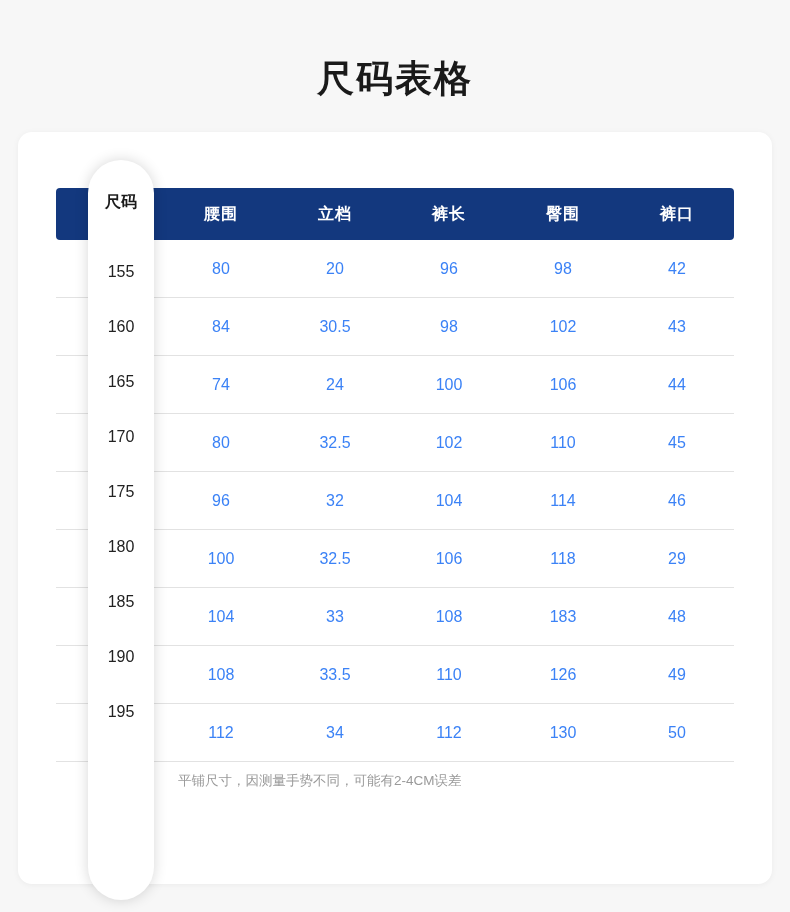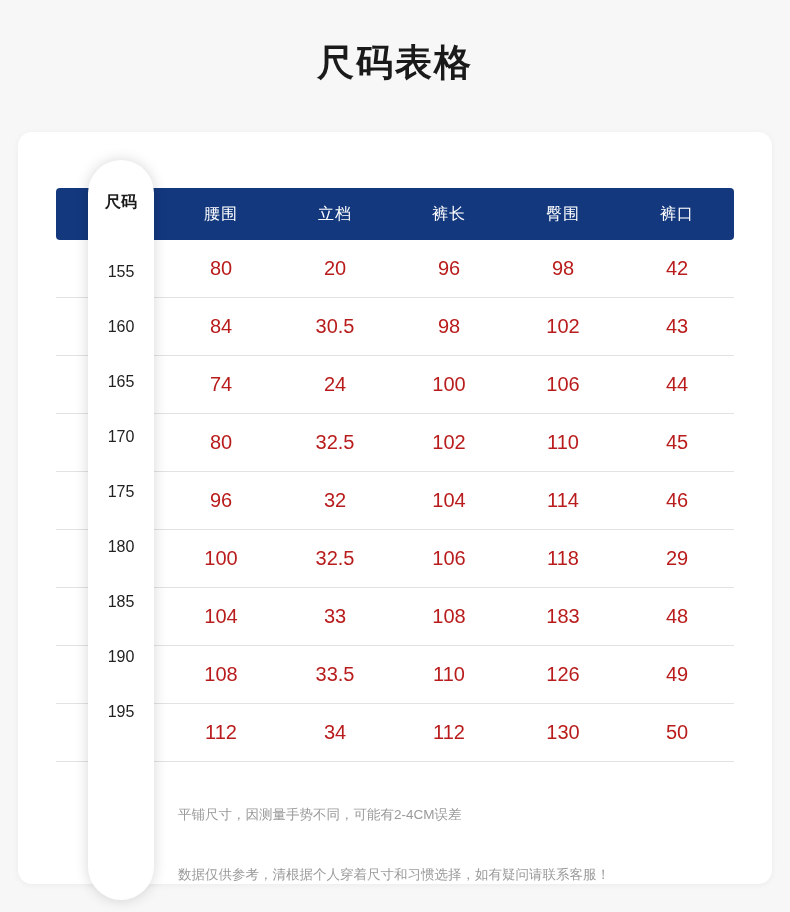--- a/index.html
+++ b/index.html
@@ -20,21 +20,21 @@
     box-sizing: border-box;
     overflow: hidden;
   }
   .page-title {
     text-align: center;
     font-size: 37px;
     font-weight: bold;
     color: #1a1a1a;
     letter-spacing: 2px;
     padding-top: 38px;
-    margin: 0;
+    margin: 16px;
   }
   .card {
     position: absolute;
     left: 18px;
     top: 132px;
     width: 754px;
     height: 752px;
     background: #ffffff;
     border-radius: 14px;
     box-shadow: 0 1px 6px rgba(0,0,0,0.05);
@@ -47,39 +47,39 @@
   }
   table.size-table {
     border-collapse: collapse;
     width: 678px;
     table-layout: fixed;
   }
   table.size-table thead th {
     background: #13387e;
     color: #ffffff;
     font-size: 16px;
-    font-weight: normal;
+    font-weight: bold;
     height: 50px;
     letter-spacing: 1px;
     text-align: center;
     border: none;
   }
   table.size-table thead tr th:first-child {
     border-top-left-radius: 4px;
     border-bottom-left-radius: 4px;
   }
   table.size-table thead tr th:last-child {
     border-top-right-radius: 4px;
     border-bottom-right-radius: 4px;
   }
   table.size-table tbody td {
     height: 55px;
     text-align: center;
-    font-size: 20px;
-    color: #b91c1c;
+    font-size: 16px;
+    color: #3b82f6;
     border-bottom: 1px solid #e2e2e2;
   }
   table.size-table tbody tr:last-child td {
     border-bottom: 1px solid #e2e2e2;
     text-align: center;
   }
   col.c-size { width: 108px; }
   col.c-rest { width: 114px; }
 
   
@@ -123,21 +123,21 @@
 
   .notes {
     position: absolute;
     left: 160px;
     top: 636px;
     width: 580px;
     color: #9a9a9a;
     font-size: 13.5px;
     line-height: 26px;
   }
-  .notes div { white-space: nowrap; margin-top: 34px; }
+  .notes div { white-space: nowrap; }
 </style>
 </head>
 <body>
 
 <div class="page">
 
   <h1 class="page-title">尺码表格</h1>
 
   <div class="card">
 
@@ -247,17 +247,16 @@
       <div class="pill-cell">170</div>
       <div class="pill-cell">175</div>
       <div class="pill-cell">180</div>
       <div class="pill-cell">185</div>
       <div class="pill-cell">190</div>
       <div class="pill-cell">195</div>
     </div>
 
     <div class="notes">
       <div>平铺尺寸，因测量手势不同，可能有2-4CM误差</div>
-      <div>数据仅供参考，清根据个人穿着尺寸和习惯选择，如有疑问请联系客服！</div>
     </div>
 
   </div>
 </div>
 
 </body></html>

